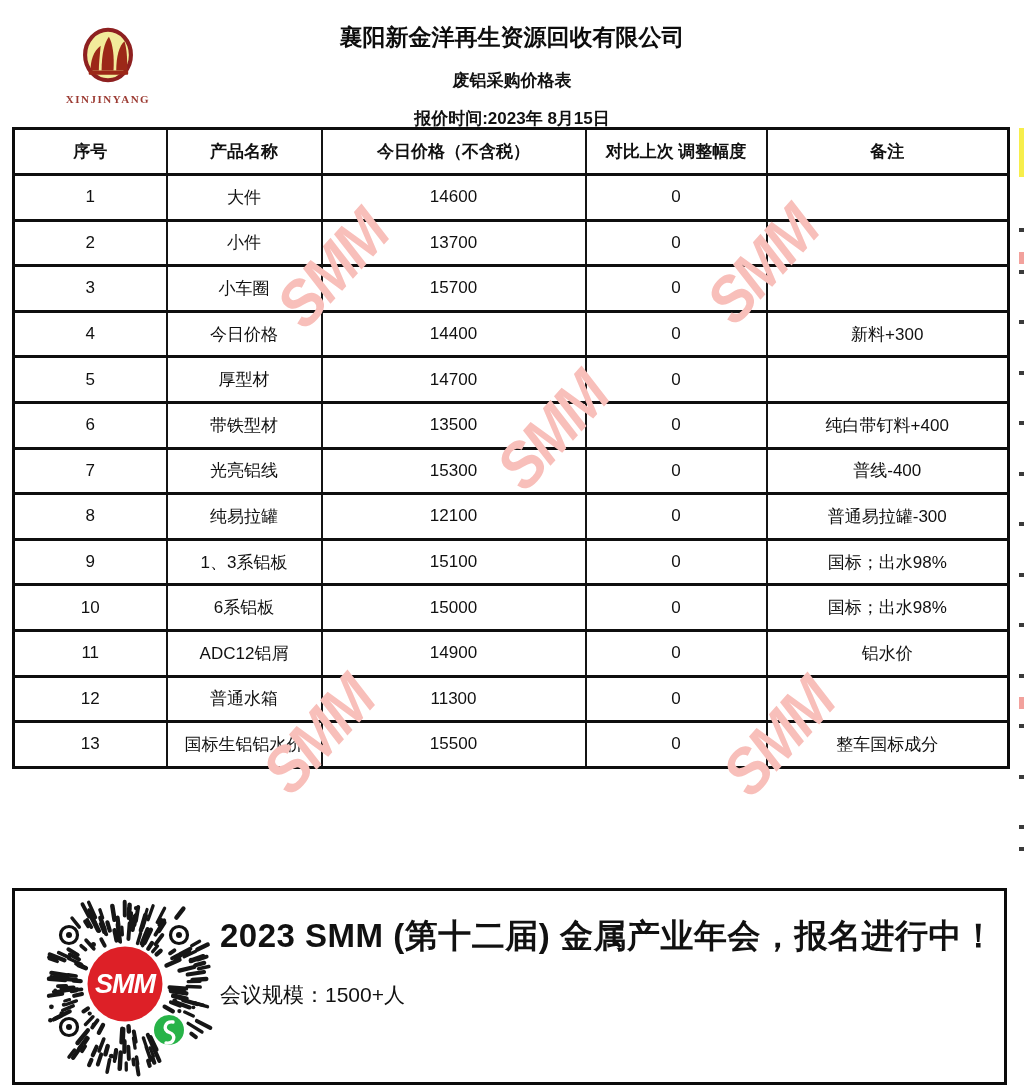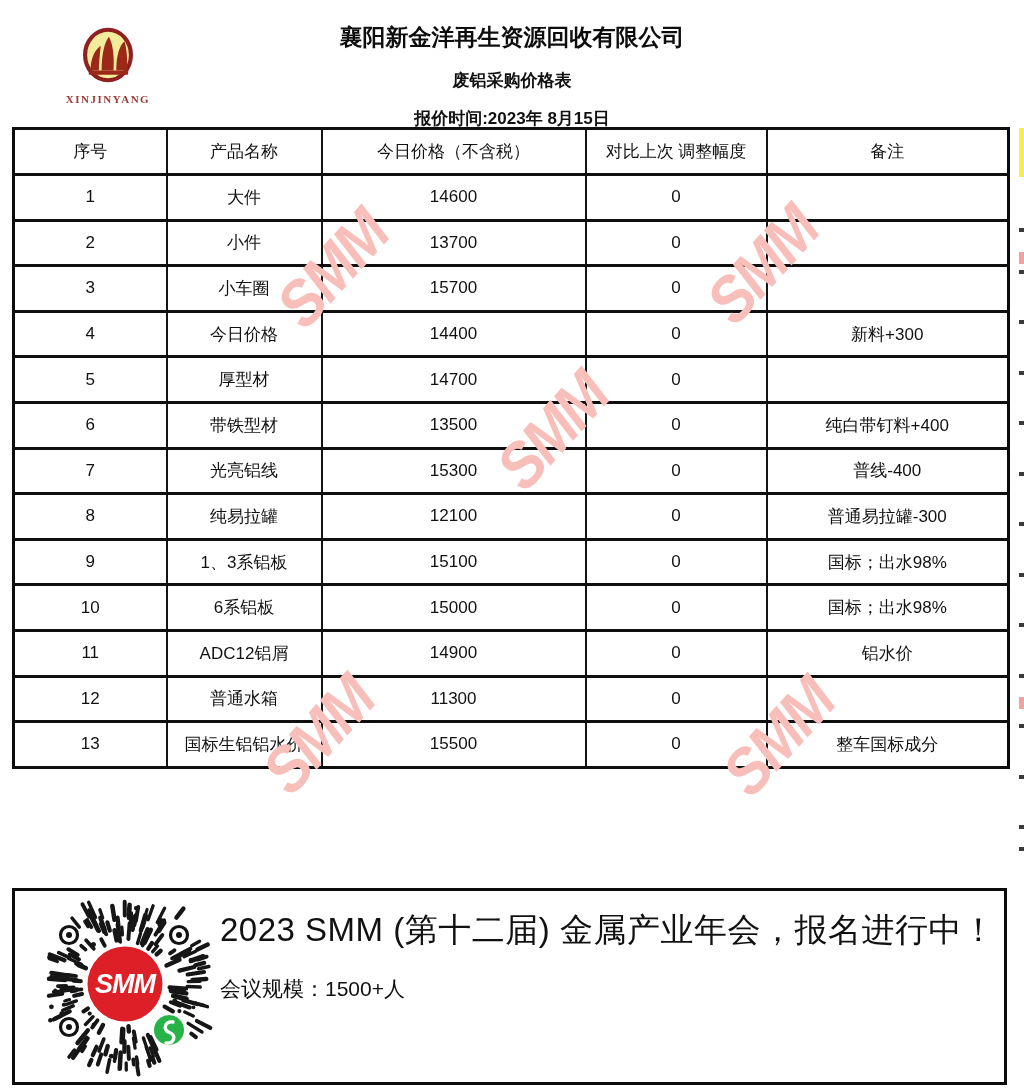--- a/index.html
+++ b/index.html
@@ -18,40 +18,40 @@
   .t-time    { margin-top:15px; font-size:17px; font-weight:bold; }
 
   
   table.price { position:absolute; left:12px; top:127px; width:995px;
                 border-collapse:collapse; table-layout:fixed;
                 border:3px solid #0b0b0b; background:transparent; }
   table.price th, table.price td {
       border-left:2px solid #141414; border-right:2px solid #141414;
       border-top:3px solid #0f0f0f; border-bottom:3px solid #0f0f0f;
       text-align:center; vertical-align:middle; font-size:17px; background:transparent; }
-  table.price th { height:46px; font-weight:normal; }
+  table.price th { height:46px; font-weight:bold; }
   table.price td { height:45.6px; font-weight:normal; }
   tr.contact td { height:47px; }
   td.contact-val { text-align:left; padding-left:8px; }
   .contact-note { font-weight:bold; }
 
   
   .wm { position:absolute; z-index:3; font-size:64px; font-weight:900; font-style:italic;
         letter-spacing:-3px; color:#f8bfba; transform:rotate(-48deg) scaleX(0.92);
         transform-origin:center; pointer-events:none; user-select:none; }
 
   
   .edge-tick { position:absolute; z-index:2; }
 
   
   .banner { position:absolute; left:12px; top:888px; width:995px; height:197px;
             border:3px solid #0b0b0b; background:#fff; z-index:4; }
   .qr-wrap { position:absolute; left:28px; top:6px; width:172px; height:182px; }
   .banner-txt { position:absolute; left:205px; top:0; width:780px; }
-  .b-title { margin-top:17px; font-size:33px; font-weight:normal; letter-spacing:0.5px; white-space:nowrap; }
+  .b-title { margin-top:23px; font-size:33px; font-weight:bold; letter-spacing:0.5px; white-space:nowrap; }
   .b-scale { margin-top:22px; font-size:21px; }
   .b-cta   { margin-top:20px; font-size:23px; font-weight:bold; }
 </style>
 </head>
 <body>
 
 <div class="page">
 
   <div class="hdr">
     <div class="logo">

